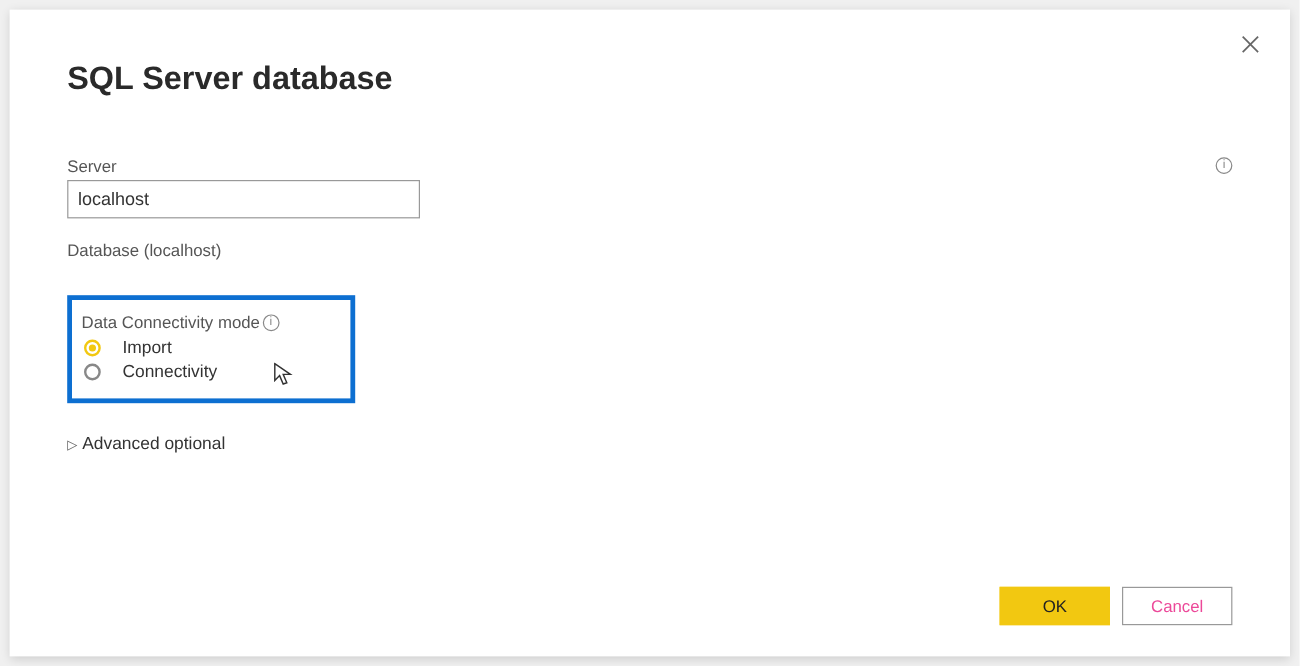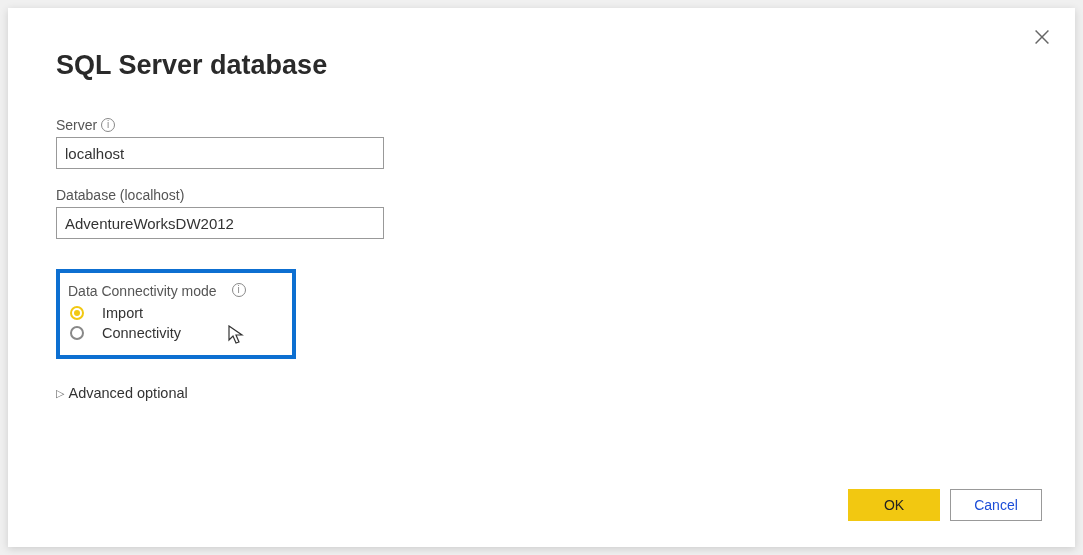--- a/index.html
+++ b/index.html
@@ -26,46 +26,47 @@
       width: 22px;
       height: 22px;
       cursor: pointer;
       color: #666;
     }
     .close-button svg { width: 100%; height: 100%; }
     .dialog-title {
       font-size: 27px;
       font-weight: 600;
       color: #2a2a2a;
-      margin-bottom: 36px;
+      margin-bottom: 49px;
     }
     .field-group { margin-bottom: 18px; }
     .field-label {
       font-size: 14px;
       color: #555;
       margin-bottom: 4px;
       display: flex;
       align-items: center;
       gap: 4px;
+      justify-content: space-between;
     }
     .info-icon {
       display: inline-flex;
       align-items: center;
       justify-content: center;
       width: 14px;
       height: 14px;
       border: 1px solid #888;
       border-radius: 50%;
       font-size: 10px;
       color: #888;
       line-height: 1;
       cursor: default;
     }
     .text-input {
-      width: 328px;
+      width: 294px;
       height: 32px;
       border: 1px solid #999;
       font-size: 15px;
       padding: 4px 8px;
       color: #333;
       font-family: inherit;
       outline: none;
     }
     .connectivity-box {
       border: 4px solid #0d6fd1;
@@ -74,22 +75,22 @@
       margin-top: 12px;
       margin-bottom: 18px;
       position: relative;
       min-width: 240px;
     }
     .connectivity-label {
       font-size: 14px;
       color: #555;
       margin-bottom: 6px;
       display: flex;
-      align-items: flex-start;
-      gap: 15px;
+      align-items: flex-end;
+      gap: 2px;
     }
     .radio-row {
       display: flex;
       align-items: center;
       gap: 18px;
       margin-bottom: 4px;
       cursor: pointer;
       padding-left: 2px;
     }
     .radio-circle {
@@ -134,31 +135,31 @@
       margin-top: 8px;
     }
     .chevron {
       display: inline-block;
       font-size: 11px;
       color: #666;
     }
     .button-row {
       position: absolute;
       bottom: 26px;
-      right: 33px;
+      right: 48px;
       display: flex;
       gap: 10px;
     }
     .btn {
       min-width: 92px;
       height: 32px;
       border: 1px solid #999;
       background: #ffffff;
       font-size: 14px;
-      color: #1d4ed8;
+      color: #ec4899;
       cursor: pointer;
       font-family: inherit;
       display: inline-flex;
       align-items: center;
       justify-content: center;
     }
     .btn-primary {
       background: #f2c811;
       border-color: #f2c811;
       color: #222;
@@ -181,21 +182,20 @@
   <div class="field-group">
     <div class="field-label">
       <span>Server</span>
       <span class="info-icon">i</span>
     </div>
     <input class="text-input" type="text" value="localhost" style="">
   </div>
 
   <div class="field-group">
     <div class="field-label">Database (localhost)</div>
-    <input class="text-input" type="text" value="AdventureWorksDW2012" style="">
   </div>
 
   <div class="connectivity-box">
     <div class="connectivity-label">
       <span>Data Connectivity mode</span>
       <span class="info-icon">i</span>
     </div>
     <div class="radio-row">
       <span class="radio-circle selected">
           <span class="radio-dot"></span>

